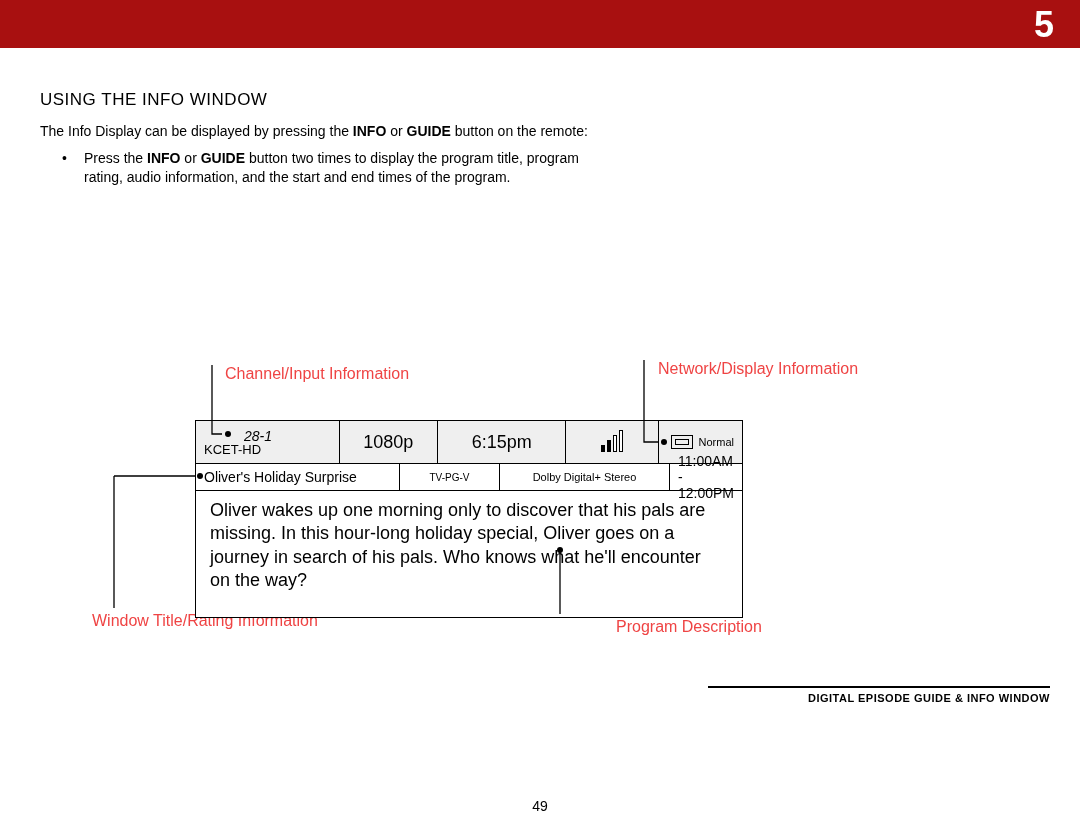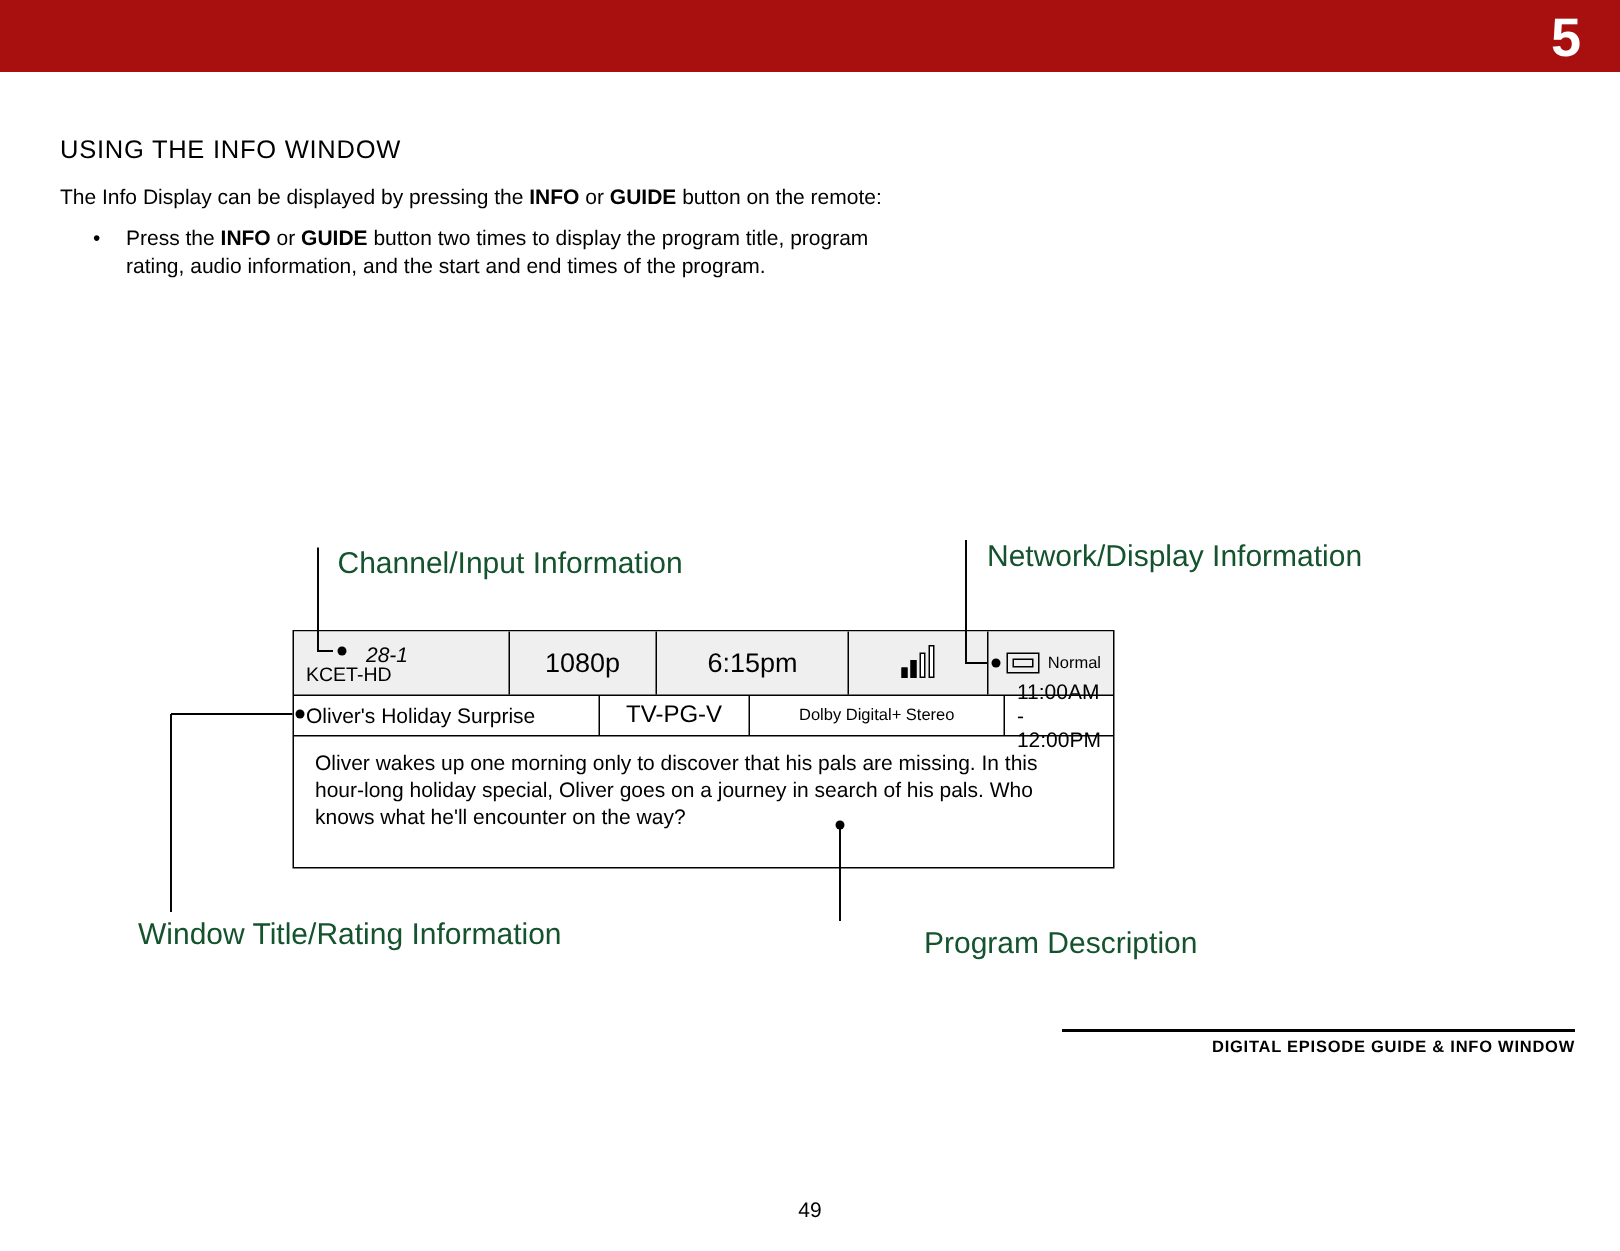--- a/index.html
+++ b/index.html
@@ -9,41 +9,41 @@
   .content { padding: 42px 40px 0 40px; }
   h2.section-title { font-size: 17px; font-weight: 400; letter-spacing: 0.5px; text-transform: uppercase; margin-bottom: 12px; }
   .intro { font-size: 14px; line-height: 1.35; max-width: 560px; }
   .intro .b { font-weight: 800; }
   ul.bullets { list-style: none; margin: 8px 0 0 22px; max-width: 540px; }
   ul.bullets li { font-size: 14px; line-height: 1.35; margin-bottom: 10px; position: relative; padding-left: 22px; }
   ul.bullets li::before { content: "•"; position: absolute; left: 0; top: 0; font-size: 14px; }
   ul.bullets li .b { font-weight: 800; }
 
   .diagram-area { position: absolute; left: 0; top: 0; width: 1080px; height: 834px; pointer-events: none; }
-  .callout-text { position: absolute; font-size: 20px; color: #14532d; }
+  .callout-text { position: absolute; font-size: 16px; color: #ef4444; }
   .info-window { position: absolute; left: 195px; top: 420px; width: 548px; border: 1px solid #000; background: #fff; }
   .row1 { display: flex; height: 43px; background: #efefef; border-bottom: 1px solid #000; }
   .cell { border-right: 1px solid #000; display: flex; flex-direction: column; justify-content: center; padding: 0 8px; font-size: 18px; }
   .row1 .c1 { width: 180px; font-style: italic; font-size: 14px; line-height: 1.0; }
   .row1 .c1 .sub { font-style: normal; font-size: 13px; }
   .row1 .c2 { width: 122px; text-align: center; align-items: center; }
   .row1 .c3 { width: 160px; text-align: center; align-items: center; }
   .row1 .c4 { width: 114px; align-items: center; justify-content: center; border-right: 1px solid #000; }
   .row1 .c5 { flex: 1; border-right: none; font-size: 11px; align-items: flex-start; padding-left: 12px; display:flex; flex-direction:row; gap:6px; align-items:center;}
   .bars { display: flex; align-items: flex-end; gap: 2px; height: 20px; }
   .bars div { width: 4px; background: #fff; border: 1px solid #000; }
   .bars div.f { background: #000; }
   .aspect-icon { display:inline-block; width:22px; height:14px; border:1px solid #000; position:relative;}
   .aspect-icon::after{content:"";position:absolute;left:3px;right:3px;top:3px;bottom:3px;border:1px solid #000;}
   .row2 { display: flex; height: 27px; border-bottom: 1px solid #000; }
   .row2 .c1 { width: 210px; font-size: 14px; }
-  .row2 .c2 { width: 103px; font-size: 16px; align-items:center;}
+  .row2 .c2 { width: 103px; font-size: 10px; align-items:center;}
   .row2 .c3 { width: 175px; font-size: 11px; align-items:center;}
   .row2 .c4 { flex: 1; border-right: none; font-size: 14px; }
-  .row3 { padding: 8px 18px 24px 14px; font-size: 14px; line-height: 1.3; }
+  .row3 { padding: 8px 18px 24px 14px; font-size: 18px; line-height: 1.3; }
 
   svg.lines { position: absolute; left: 0; top: 0; width: 1080px; height: 834px; }
 
   .footer-tag { position: absolute; right: 30px; top: 686px; width: 342px; border-top: 2px solid #000; padding-top: 4px; font-size: 11px; font-weight: 800; letter-spacing: 0.5px; text-align:right;}
   .page-no { position: absolute; left: 0; width: 1080px; top: 798px; text-align: center; font-size: 14px; }
 </style>
 </head>
 <body>
 
 <div class="header-bar">

